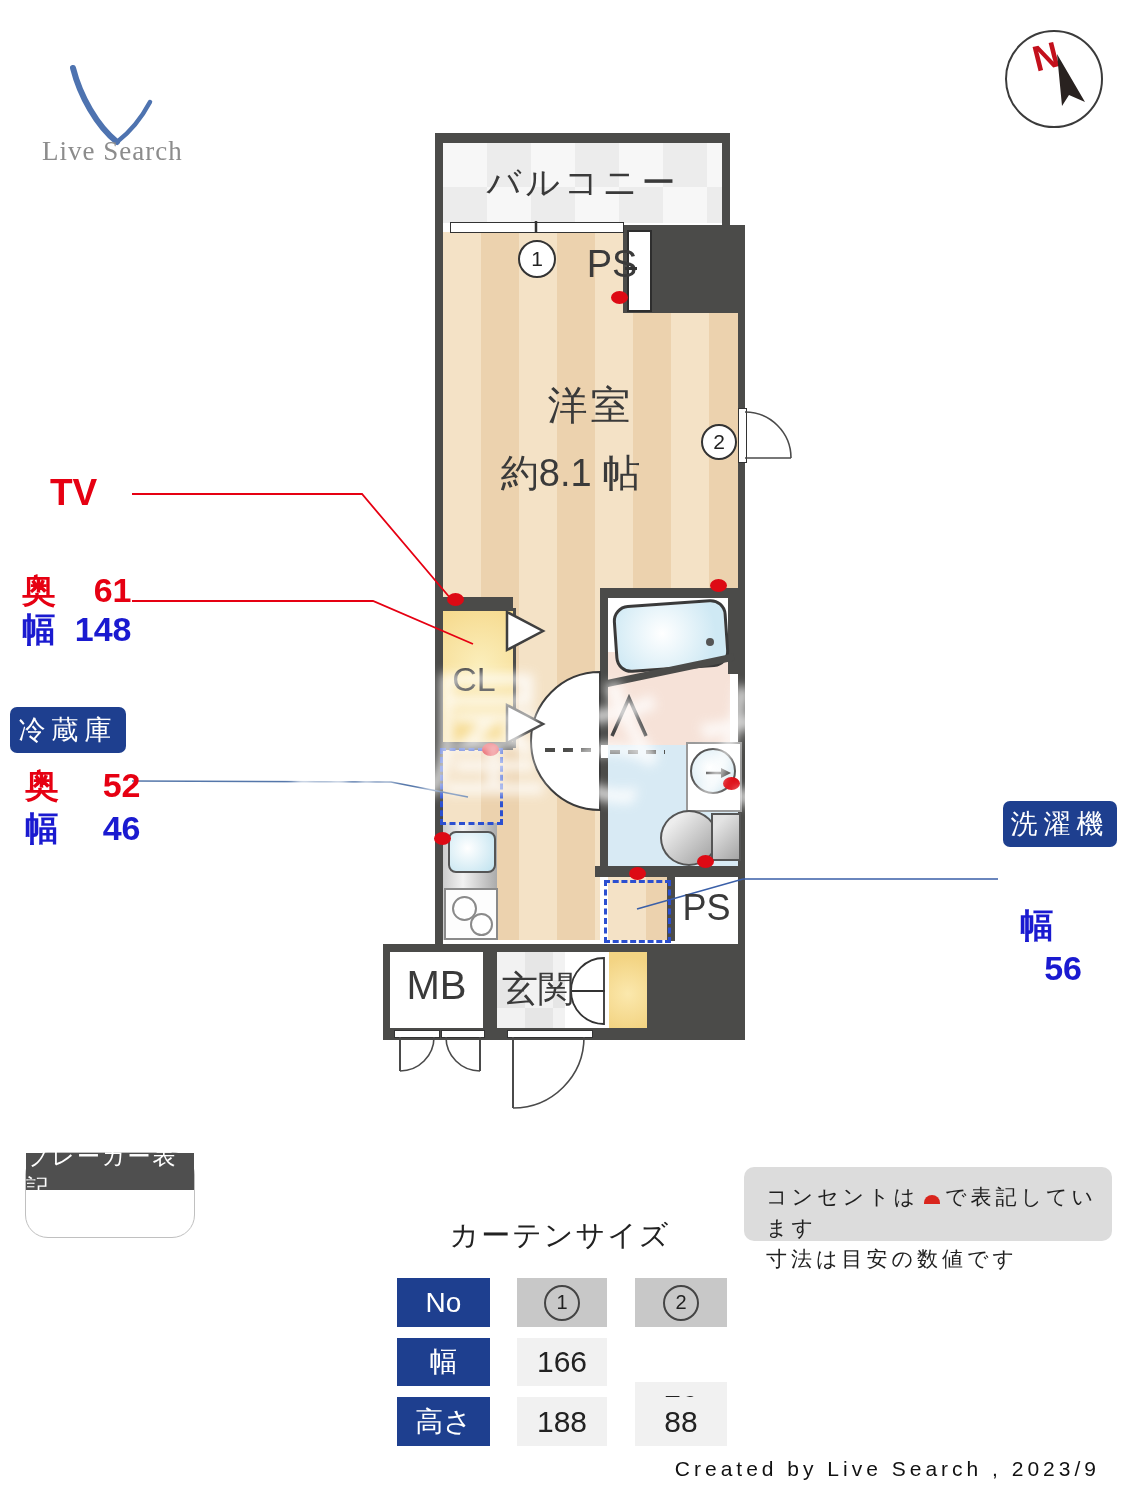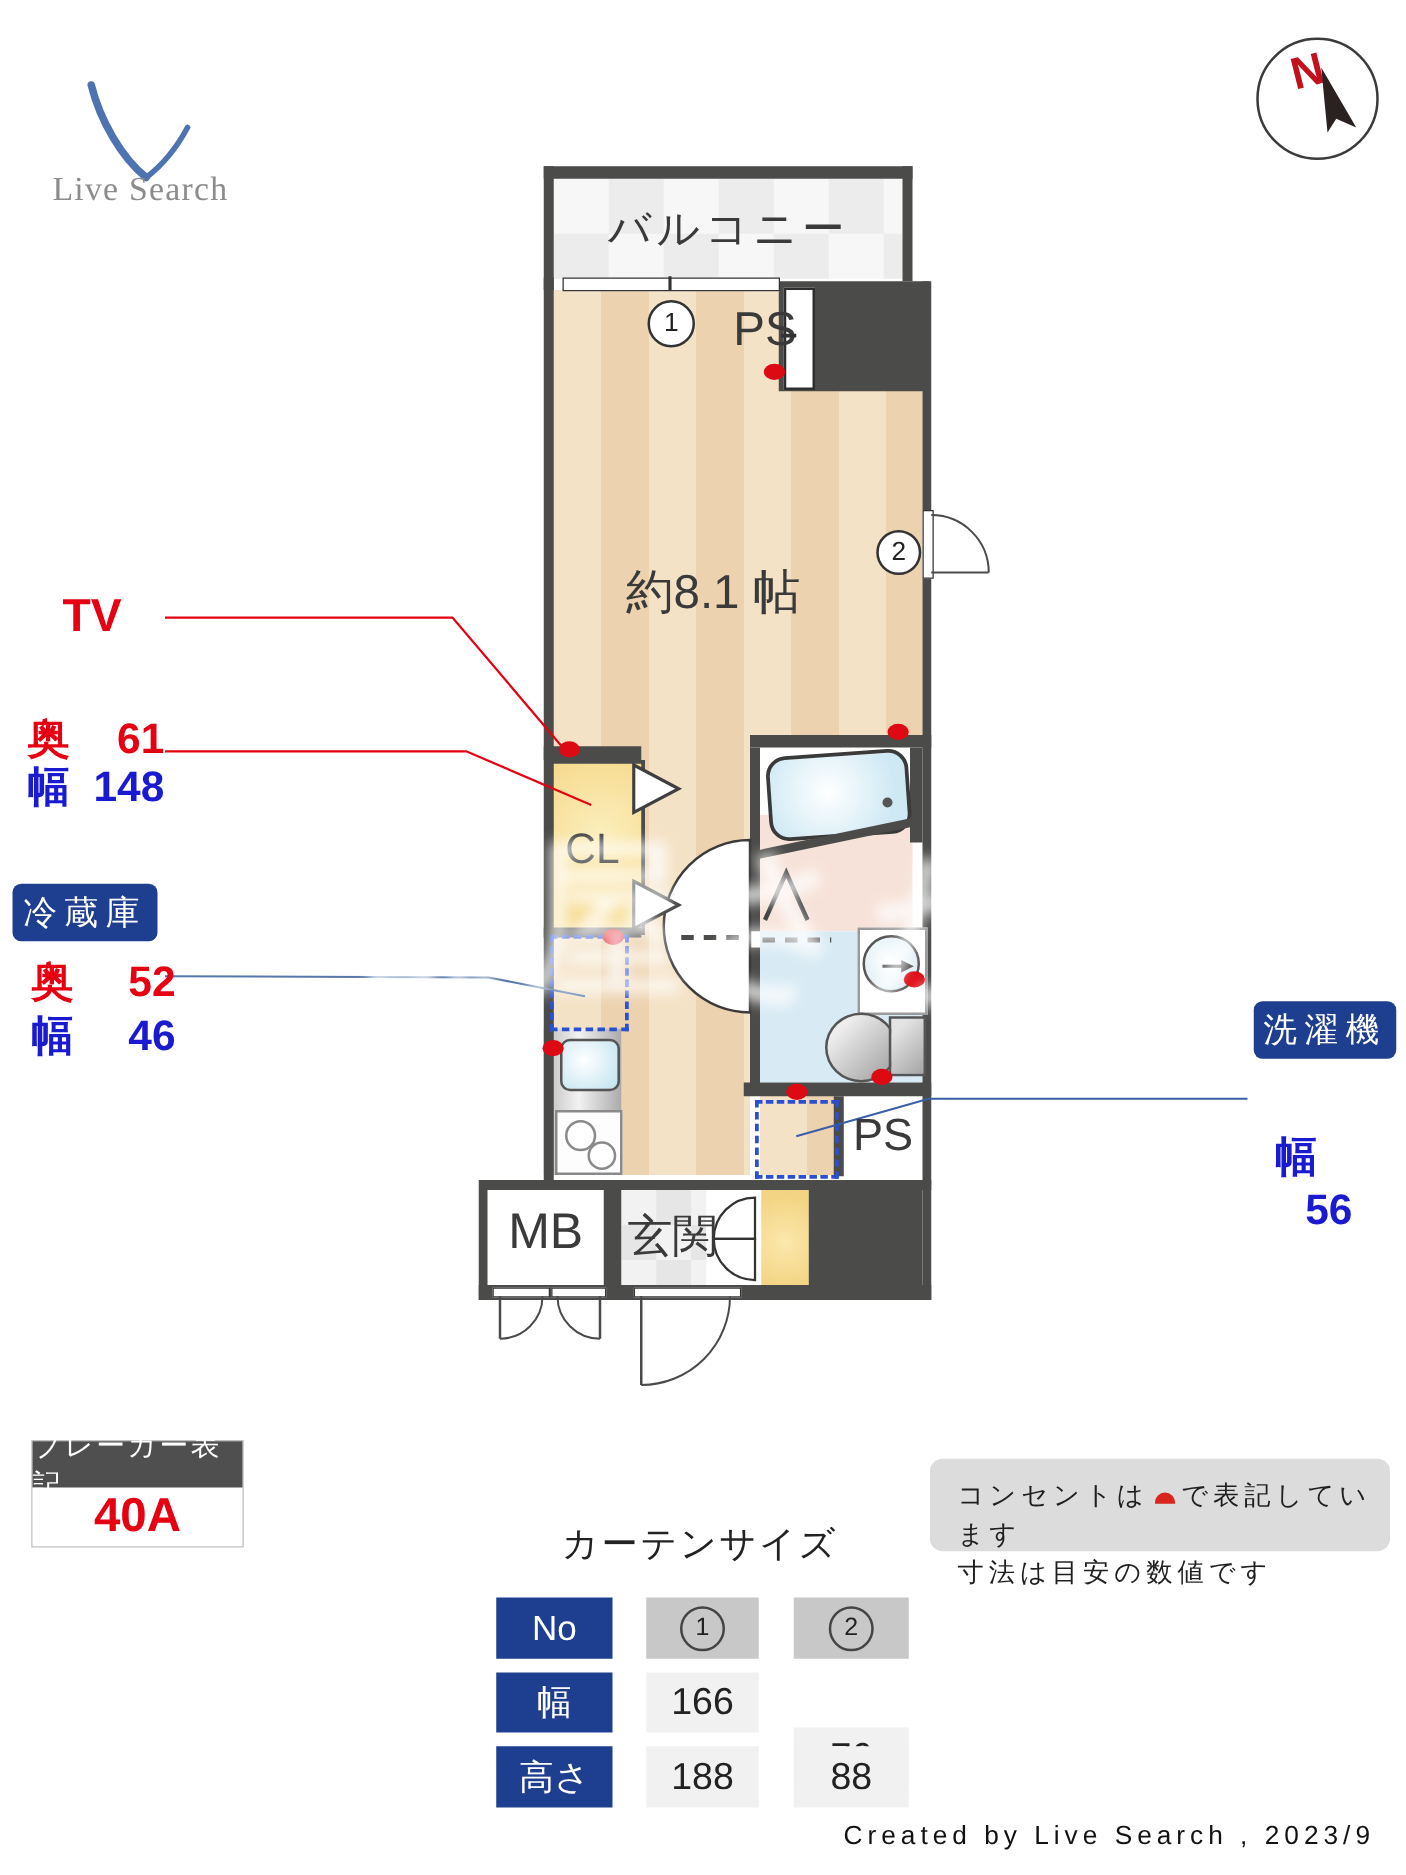--- a/index.html
+++ b/index.html
@@ -183,20 +183,21 @@
     <line x1="480" y1="1037" x2="480" y2="1071" stroke="#4a4a4a" stroke-width="2"></line>
     <path d="M446 1037 A34 34 0 0 0 480 1071" fill="none" stroke="#4a4a4a" stroke-width="1.6"></path>
 
     <polyline points="132,494 362,494 451,599" fill="none" stroke="#e60012" stroke-width="1.8"></polyline>
     <polyline points="132,601 373,601 473,644" fill="none" stroke="#e60012" stroke-width="1.8"></polyline>
     <polyline points="132,781 391,782 468,797" fill="none" stroke="#5577aa" stroke-width="1.6"></polyline>
     <polyline points="998,879 743,879 637,909" fill="none" stroke="#3a5fa8" stroke-width="1.6"></polyline>
   </svg>
 
   <div class="abs plabel" style="left:443px;top:160px;width:280px;font-size:34px;letter-spacing:4px;">バルコニー</div>
+  <div class="abs plabel" style="left:443px;top:378px;width:295px;font-size:40px;letter-spacing:3px;">洋室</div>
   <div class="abs plabel" style="left:443px;top:448px;width:255px;font-size:38px;">約8.1 帖</div>
   <div class="abs plabel" style="left:582px;top:243px;width:60px;font-size:38px;">PS</div>
   <div class="abs ps-dash" style="left:625px;top:267px;width:12px;height:3px;"></div>
   <div class="abs plabel" style="left:438px;top:660px;width:72px;font-size:34px;">CL</div>
   <div class="abs plabel" style="left:675px;top:887px;width:63px;font-size:36px;">PS</div>
   <div class="abs plabel" style="left:390px;top:963px;width:93px;font-size:40px;">MB</div>
   <div class="abs plabel" style="left:497px;top:965px;width:82px;font-size:36px;">玄関</div>
   <div class="abs marker" style="left:518px;top:240px;width:34px;height:34px;">1</div>
   <div class="abs marker" style="left:701px;top:424px;width:32px;height:32px;">2</div>
 
@@ -222,23 +223,22 @@
     <span class="blue-t">幅</span>
     <span class="dim-val blue-t" style="width:72px;">46</span>
   </div>
 
   <div class="abs navybox" style="left:1003px;top:801px;width:114px;height:46px;font-size:27px;letter-spacing:6px;">洗濯機</div>
   <div class="dim-row" style="left:1020px;top:903px;">
     <span class="blue-t">幅</span>
     <span class="dim-val blue-t" style="width:62px;">56</span>
   </div>
 
-  <div class="abs breaker" style="left:25px;top:1152px;width:168px;height:84px;">
+  <div class="abs breaker" style="left:25px;top:1152px;width:168px;height:84px;border-radius:23px;">
     <div class="breaker-h" style="height:37px;">ブレーカー表記</div>
-    <div class="breaker-v" style="height:47px;">40A</div>
   </div>
 
   <div class="abs notebox" style="left:744px;top:1167px;width:368px;height:74px;">
     <div><span>コンセントは</span><span class="half-dot"></span><span>で表記しています</span></div>
     <div>寸法は目安の数値です</div>
   </div>
 
   <div class="abs title-c" style="left:440px;top:1216px;width:240px;">カーテンサイズ</div>
 
   <div class="abs cell-navy" style="left:397px;top:1278px;width:93px;height:49px;">No</div>

